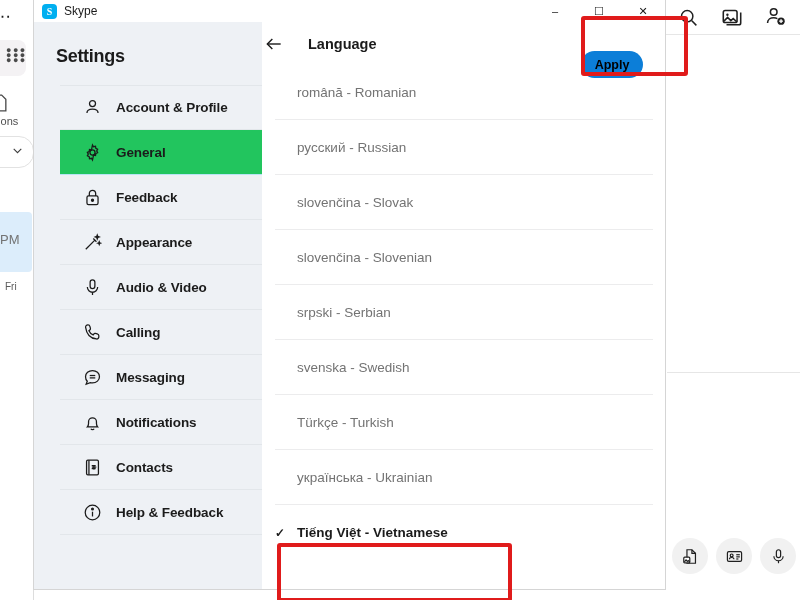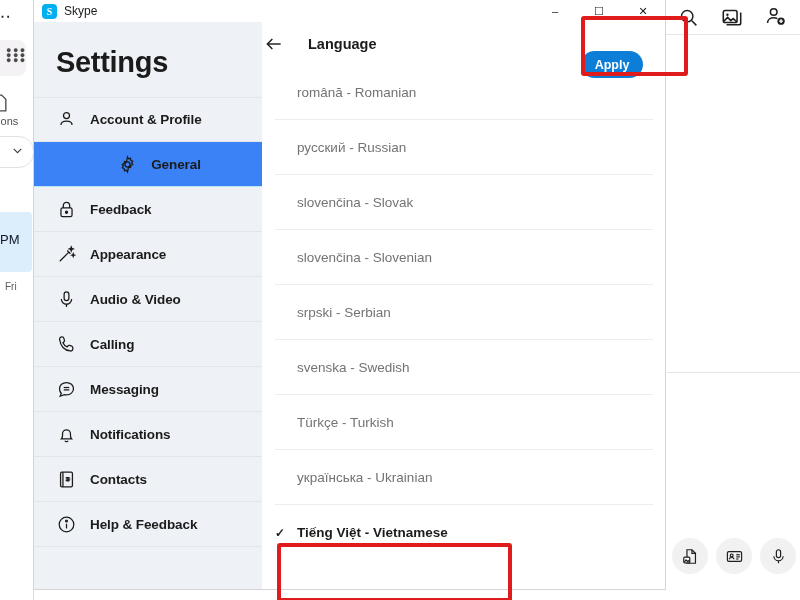--- a/index.html
+++ b/index.html
@@ -123,21 +123,21 @@
     position: absolute;
     left: -12px; top: 212px;
     width: 44px; height: 60px;
     background: #dcedfb;
     border-radius: 4px;
   }
   .bg-left-pm span {
     position: absolute;
     left: 12px; top: 20px;
     font-size: 13px;
-    color: #0f172a;
+    color: #737373;
   }
   .bg-left-fri {
     position: absolute;
     left: 5px; top: 281px;
     font-size: 10px;
     color: #5a5a5a;
   }
 
   
   .skype-window {
@@ -200,40 +200,40 @@
   }
 
   
   .settings-sidebar {
     width: 228px;
     background: #eef1f5;
     flex: 0 0 228px;
     position: relative;
   }
   .settings-title {
-    font-size: 29px;
+    font-size: 18px;
     font-weight: bold;
     color: #1b1b1b;
     padding: 24px 0 18px 22px;
     letter-spacing: -0.3px;
   }
   .side-item {
     height: 45px;
     display: flex;
     align-items: center;
     gap: 14px;
     padding-left: 22px;
     border-bottom: 1px solid #e2e6ea;
     box-sizing: border-box;
+    margin-left: 26px;
   }
   .side-item:first-of-type { border-top: 1px solid #e2e6ea; }
   .side-item.active {
-    background: #3b82f6;
+    background: #22c55e;
     border-bottom-color: #b9e4f5;
-    justify-content: center;
   }
   .side-icon {
     width: 20px; height: 20px;
     display: flex; align-items: center; justify-content: center;
     color: #1b1b1b;
     flex: 0 0 20px;
   }
   .side-label {
     font-size: 13.5px;
     font-weight: bold;
@@ -293,21 +293,21 @@
   .lang-row .check.hidden { visibility: hidden; }
   .lang-row:last-child { border-bottom: none; }
 
   
   .apply-btn {
     position: absolute;
     right: 22px; top: 29px;
     width: 62px; height: 27px;
     border-radius: 14px;
     background: #0c7ed8;
-    color: #ffffff;
+    color: #000000;
     font-size: 12.5px;
     font-weight: bold;
     display: flex;
     align-items: center;
     justify-content: center;
     border: none;
     cursor: pointer;
     z-index: 30;
     font-family: "Liberation Sans", sans-serif;
   }

